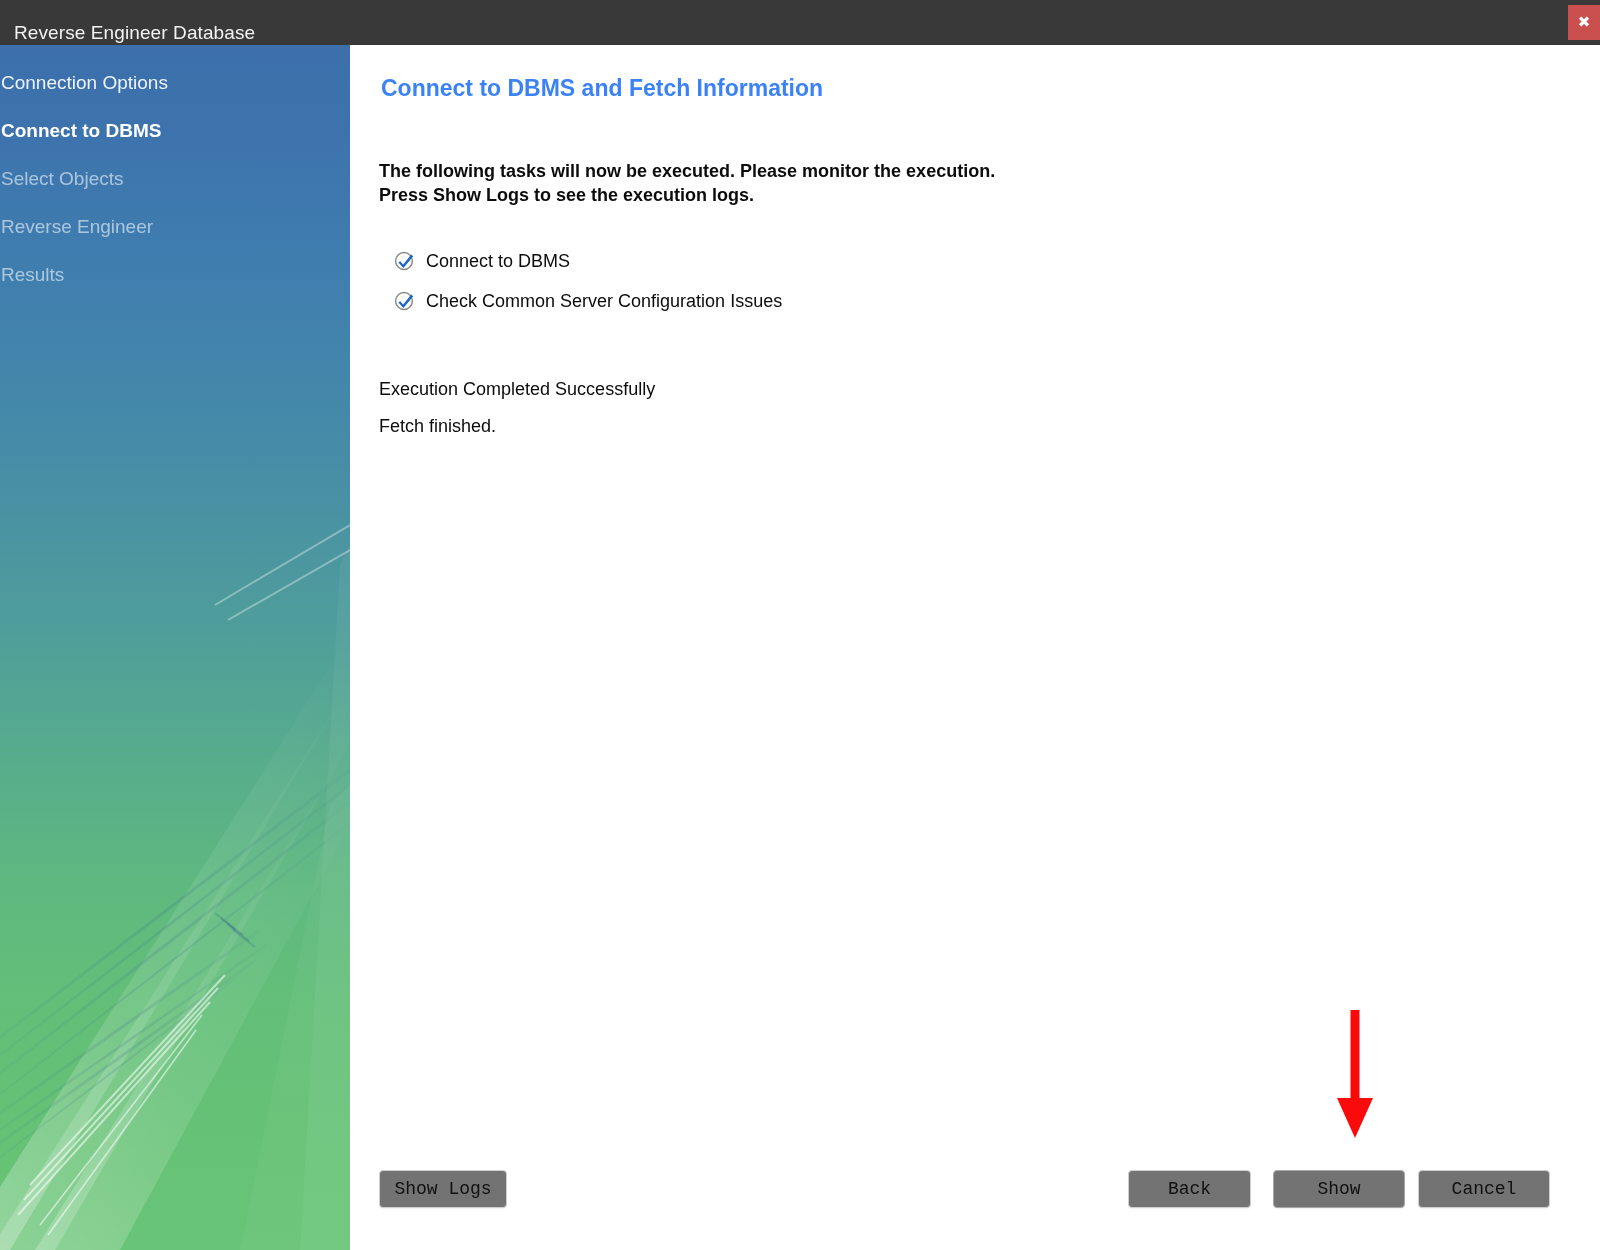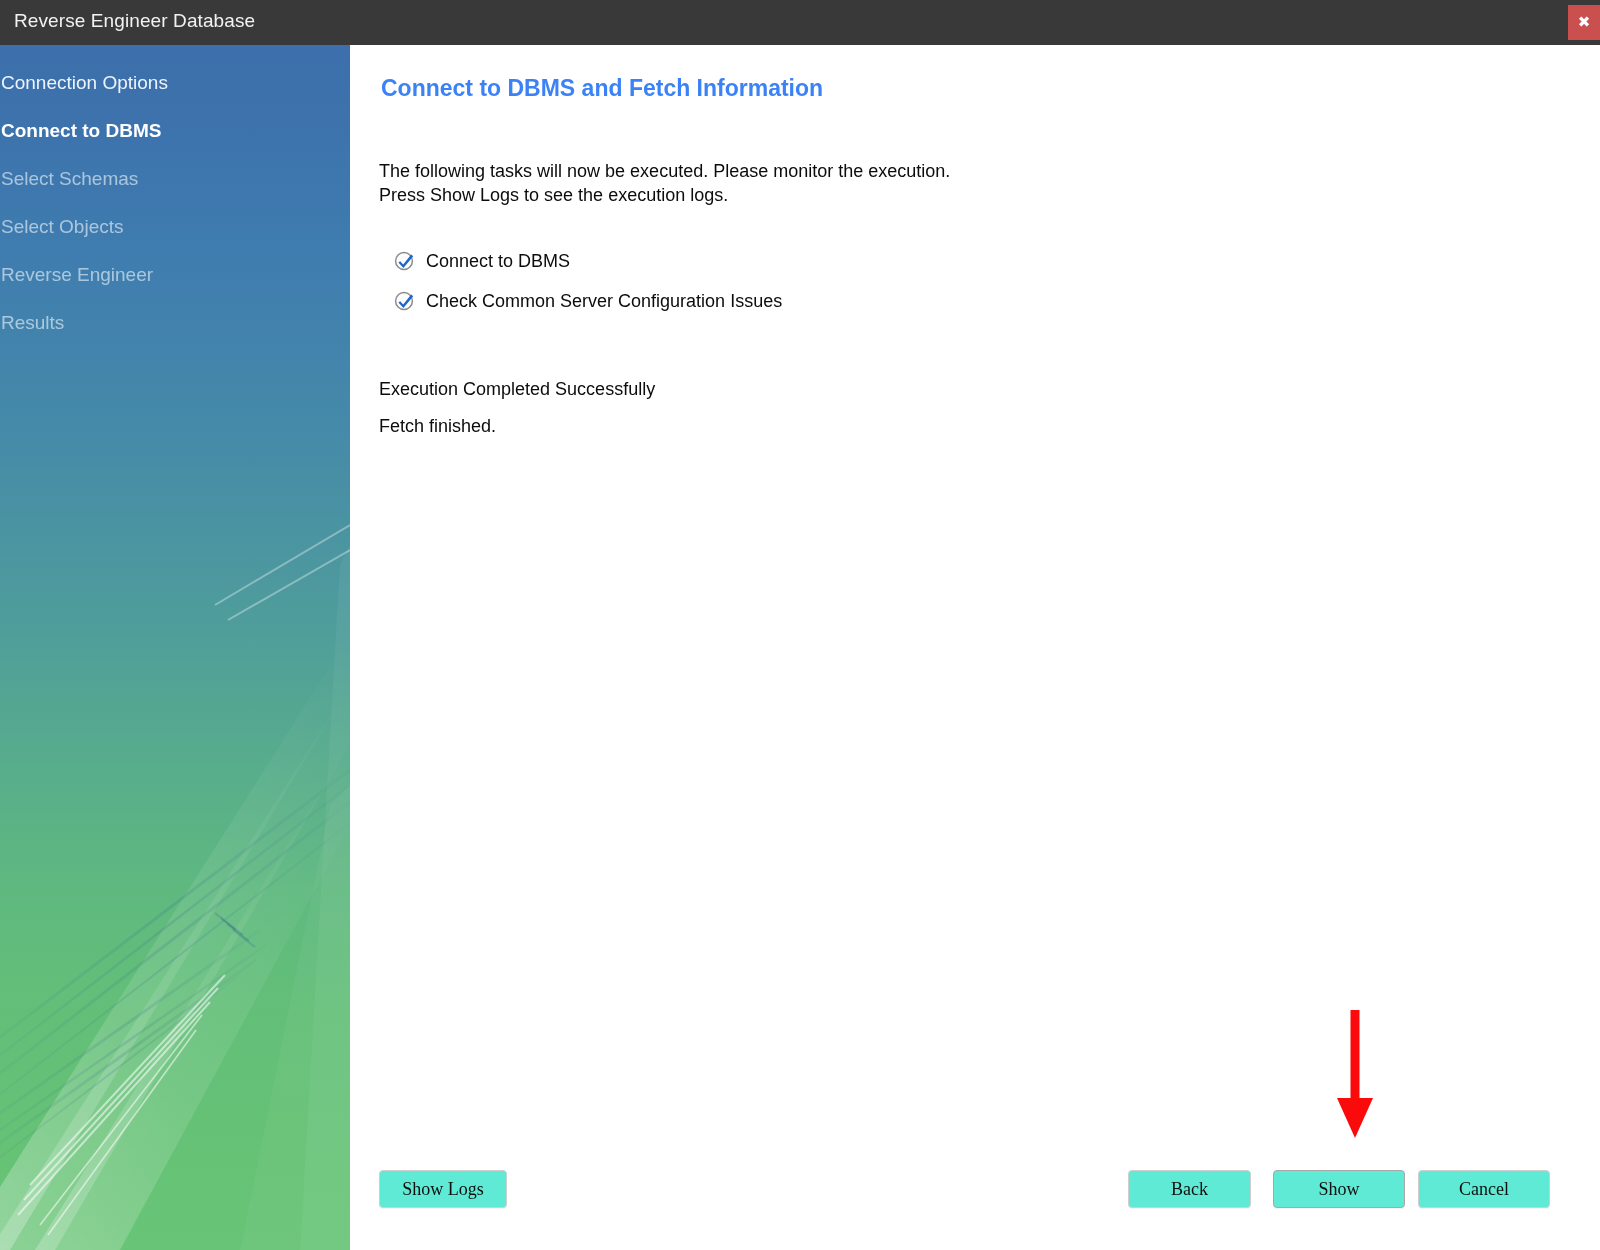--- a/index.html
+++ b/index.html
@@ -25,21 +25,21 @@
     position: absolute;
     left: 0; top: 0;
     width: 1600px;
     height: 45px;
     background: #393939;
     border-bottom: 1px solid #2a2a2a;
   }
   .titlebar-title {
     position: absolute;
     left: 14px;
-    top: 10px;
+    top: 22px;
     font-size: 19px;
     color: #f2f2f2;
     letter-spacing: .1px;
     white-space: nowrap;
   }
   .close-button {
     position: absolute;
     right: 0px;
     top: 5px;
     width: 32px;
@@ -129,21 +129,21 @@
     white-space: nowrap;
   }
   .intro {
     position: absolute;
     left: 29px;
     top: 114px;
     font-size: 18px;
     color: #0c0c0c;
     line-height: 24px;
   }
-  .intro div { white-space: nowrap; }
+  .intro div { white-space: nowrap; font-weight: bold; }
 
   .task-list {
     position: absolute;
     left: 44px;
     top: 196px;
   }
   .task-row {
     display: flex;
     align-items: center;
     height: 40px;
@@ -178,24 +178,24 @@
     top: 965px;
     width: 60px;
     height: 130px;
     pointer-events: none;
   }
 
   
   .btn {
     position: absolute;
     height: 38px;
-    background: #5eead4;
+    background: #737373;
     border: 1px solid #cfcfcf;
     border-radius: 4px;
-    font-family: Liberation Serif, serif;
+    font-family: Liberation Mono, monospace;
     font-size: 18px;
     color: #101010;
     cursor: pointer;
     box-shadow: 0 1px 1px rgba(0,0,0,0.05);
     padding: 0;
     white-space: nowrap;
   }
   .btn.focused {
     border-color: #a8a8a8;
   }
@@ -278,23 +278,20 @@
     </svg>
 
     <nav class="sidebar-nav">
       <div class="nav-item visited">
         <span>Connection Options</span>
       </div>
       <div class="nav-item current">
         <span>Connect to DBMS</span>
       </div>
       <div class="nav-item">
-        <span>Select Schemas</span>
-      </div>
-      <div class="nav-item">
         <span>Select Objects</span>
       </div>
       <div class="nav-item">
         <span>Reverse Engineer</span>
       </div>
       <div class="nav-item">
         <span>Results</span>
       </div>
     </nav>
   </div>

